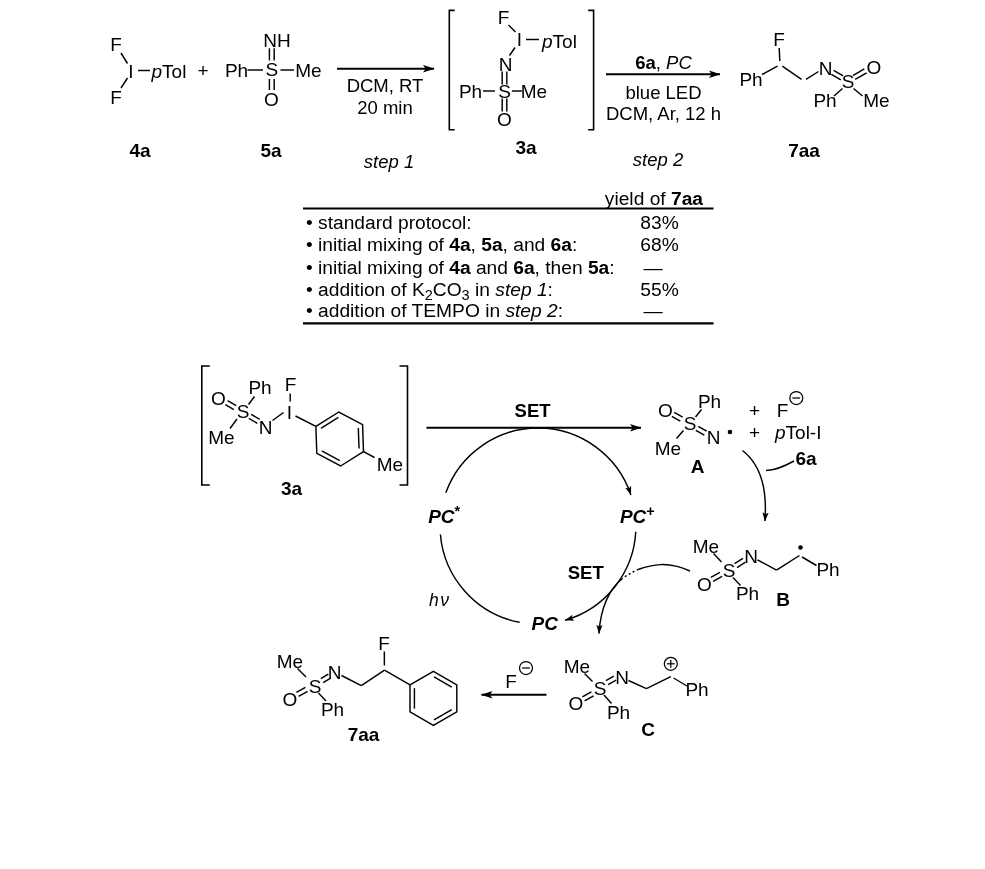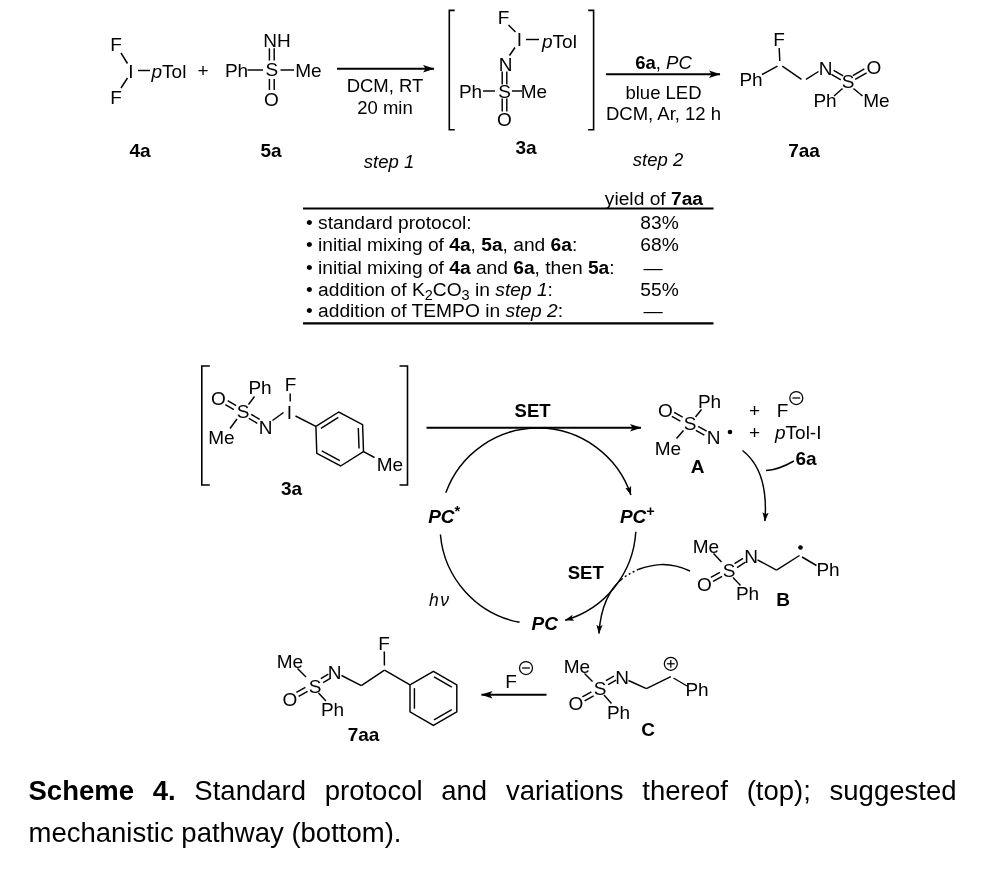--- a/index.html
+++ b/index.html
@@ -217,14 +217,13 @@
 <line x1="361.30" y1="685.60" x2="384.50" y2="670.10" stroke="#000" stroke-width="1.45" stroke-linecap="butt"></line>
 <line x1="384.30" y1="651.50" x2="384.40" y2="665.50" stroke="#000" stroke-width="1.45" stroke-linecap="butt"></line>
 <text x="384.0" y="650.1" text-anchor="middle" style="font-size:19px;">F</text>
 <line x1="384.50" y1="670.10" x2="410.00" y2="684.90" stroke="#000" stroke-width="1.45" stroke-linecap="butt"></line>
 <polygon points="410.0,684.9 433.4,671.4 456.8,684.9 456.8,711.9 433.4,725.4 410.0,711.9" fill="none" stroke="#000" stroke-width="1.45"></polygon>
 <line x1="434.01" y1="676.83" x2="451.78" y2="687.09" stroke="#000" stroke-width="1.45" stroke-linecap="butt"></line>
 <line x1="451.78" y1="709.71" x2="434.01" y2="719.97" stroke="#000" stroke-width="1.45" stroke-linecap="butt"></line>
 <line x1="414.42" y1="708.66" x2="414.42" y2="688.14" stroke="#000" stroke-width="1.45" stroke-linecap="butt"></line>
 <text x="363.5" y="741.3" text-anchor="middle" style="font-size:19px;font-weight:bold;">7aa</text>
 </svg>
-<div id="cap"><span style="font-weight:bold">Scheme 4.</span> Standard protocol and variations thereof (top); suggested mechanistic pathway (bottom).</div>
 </div>
 
 </body></html>

